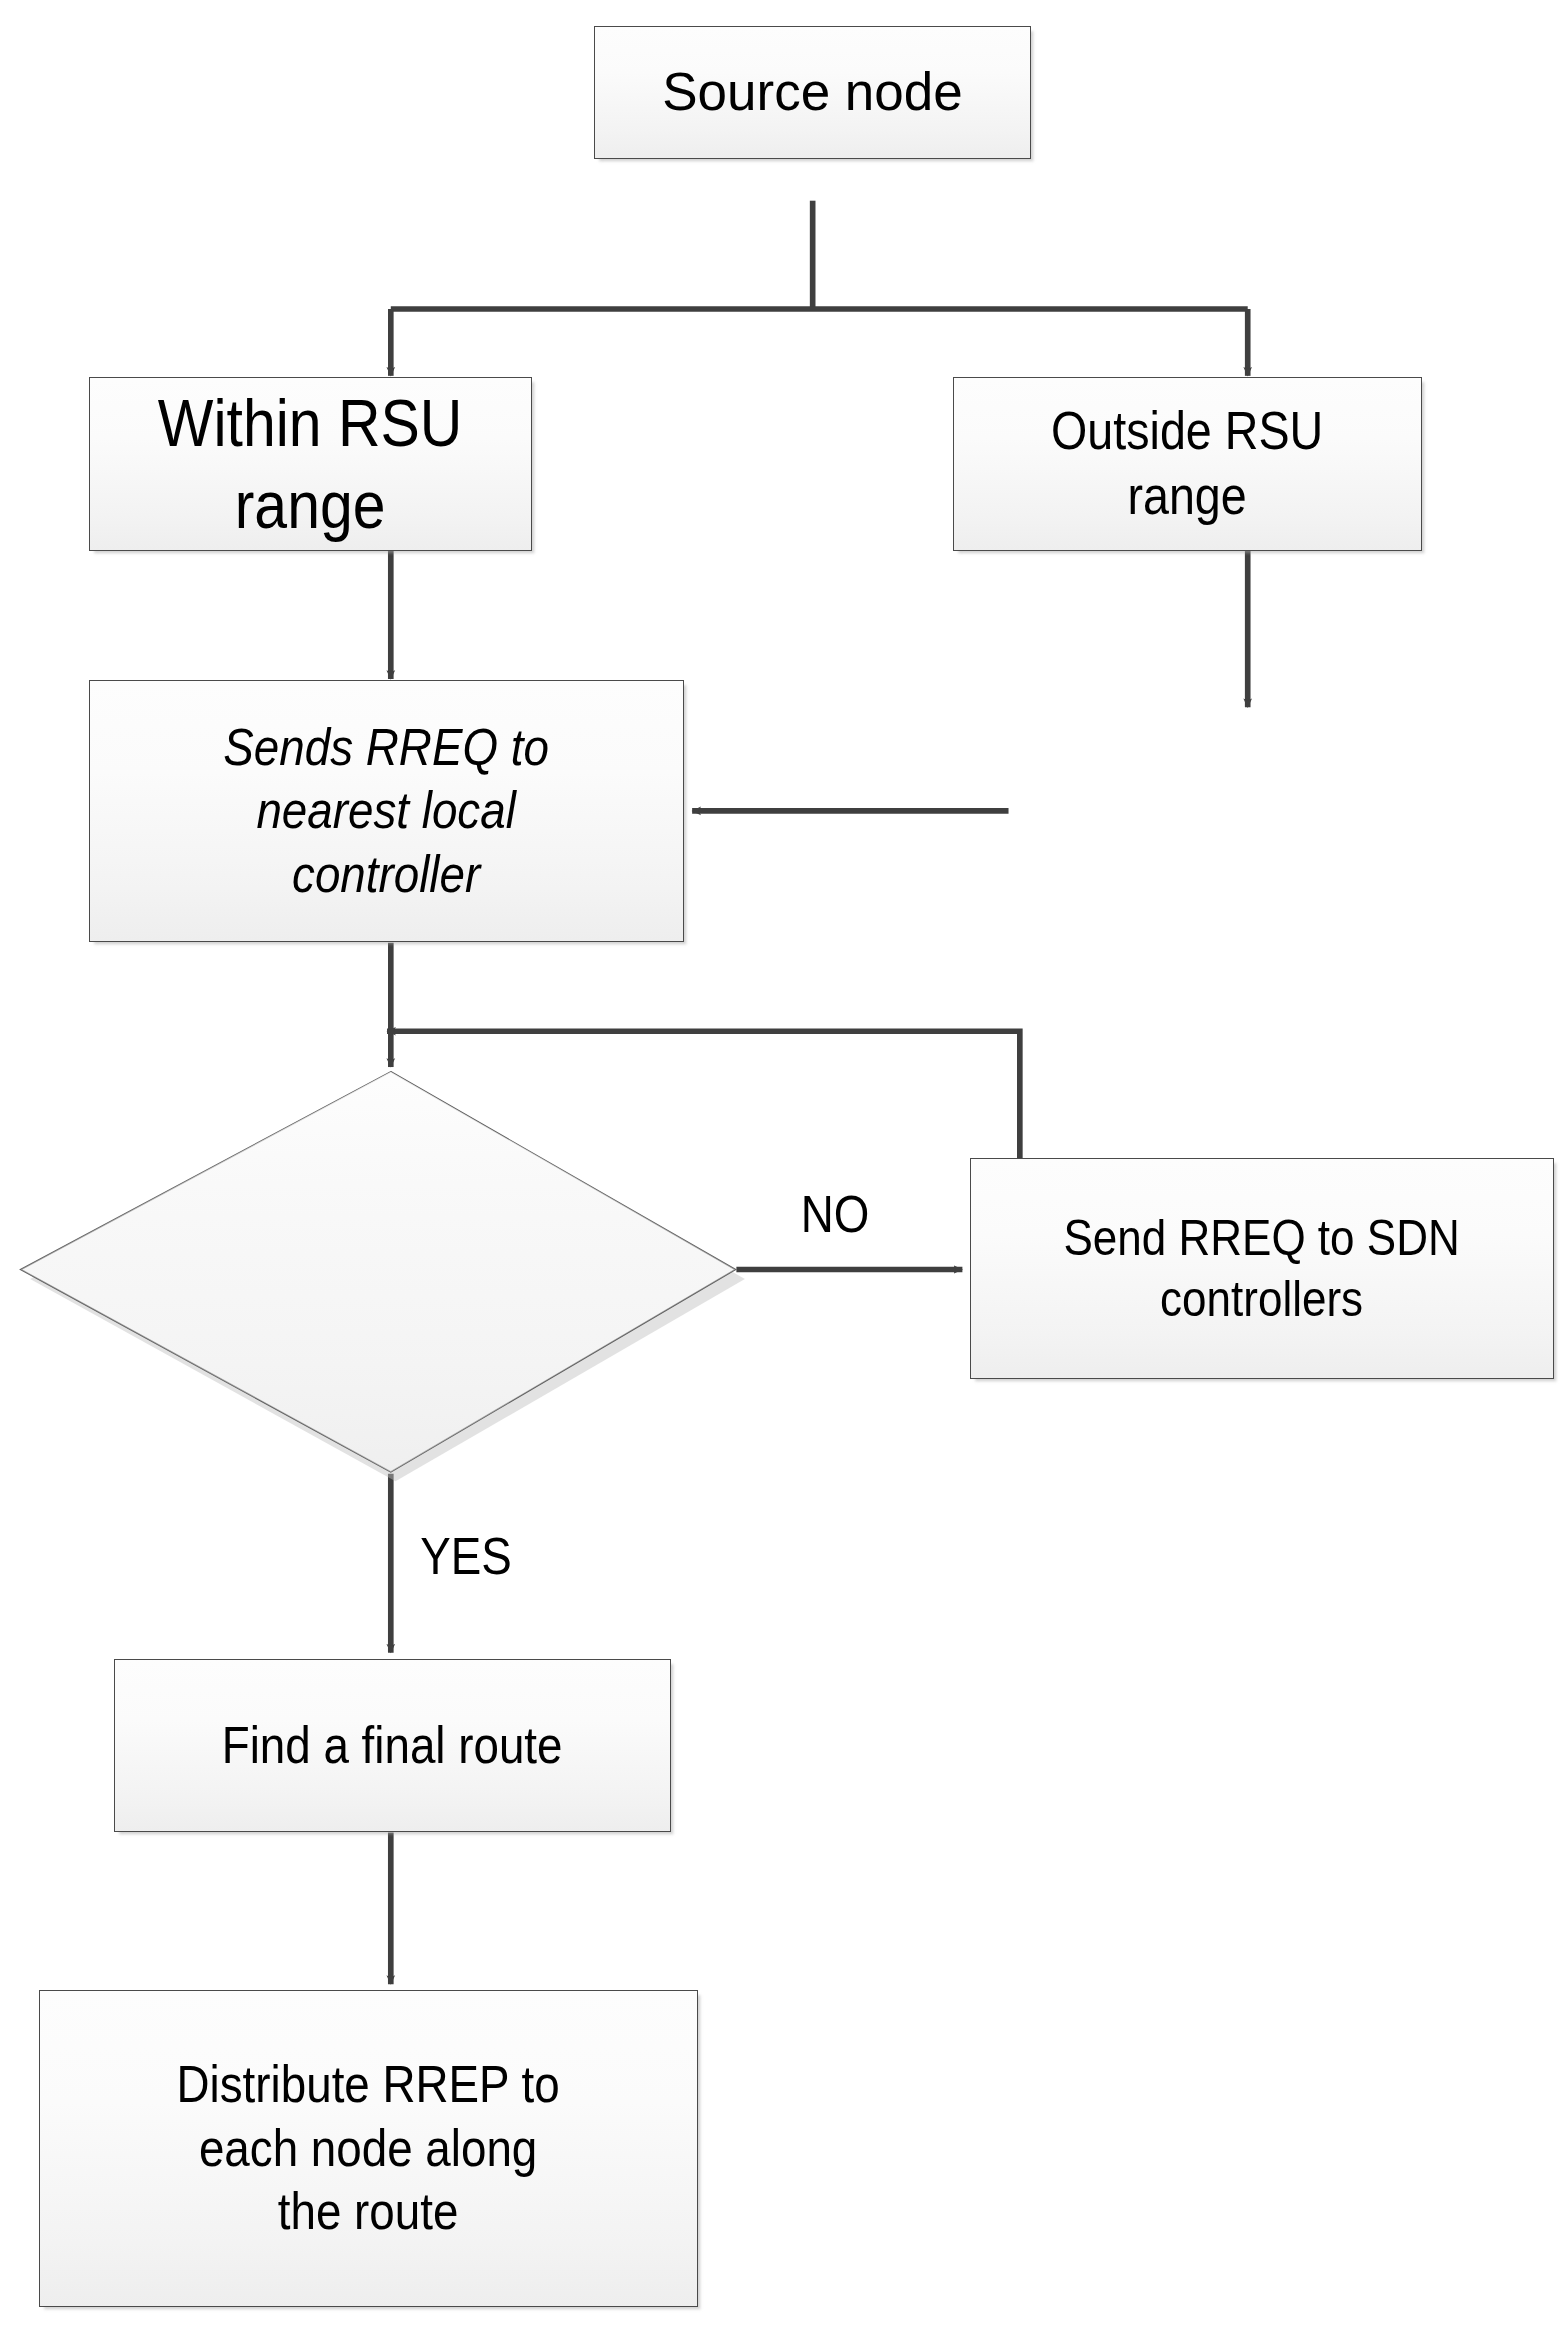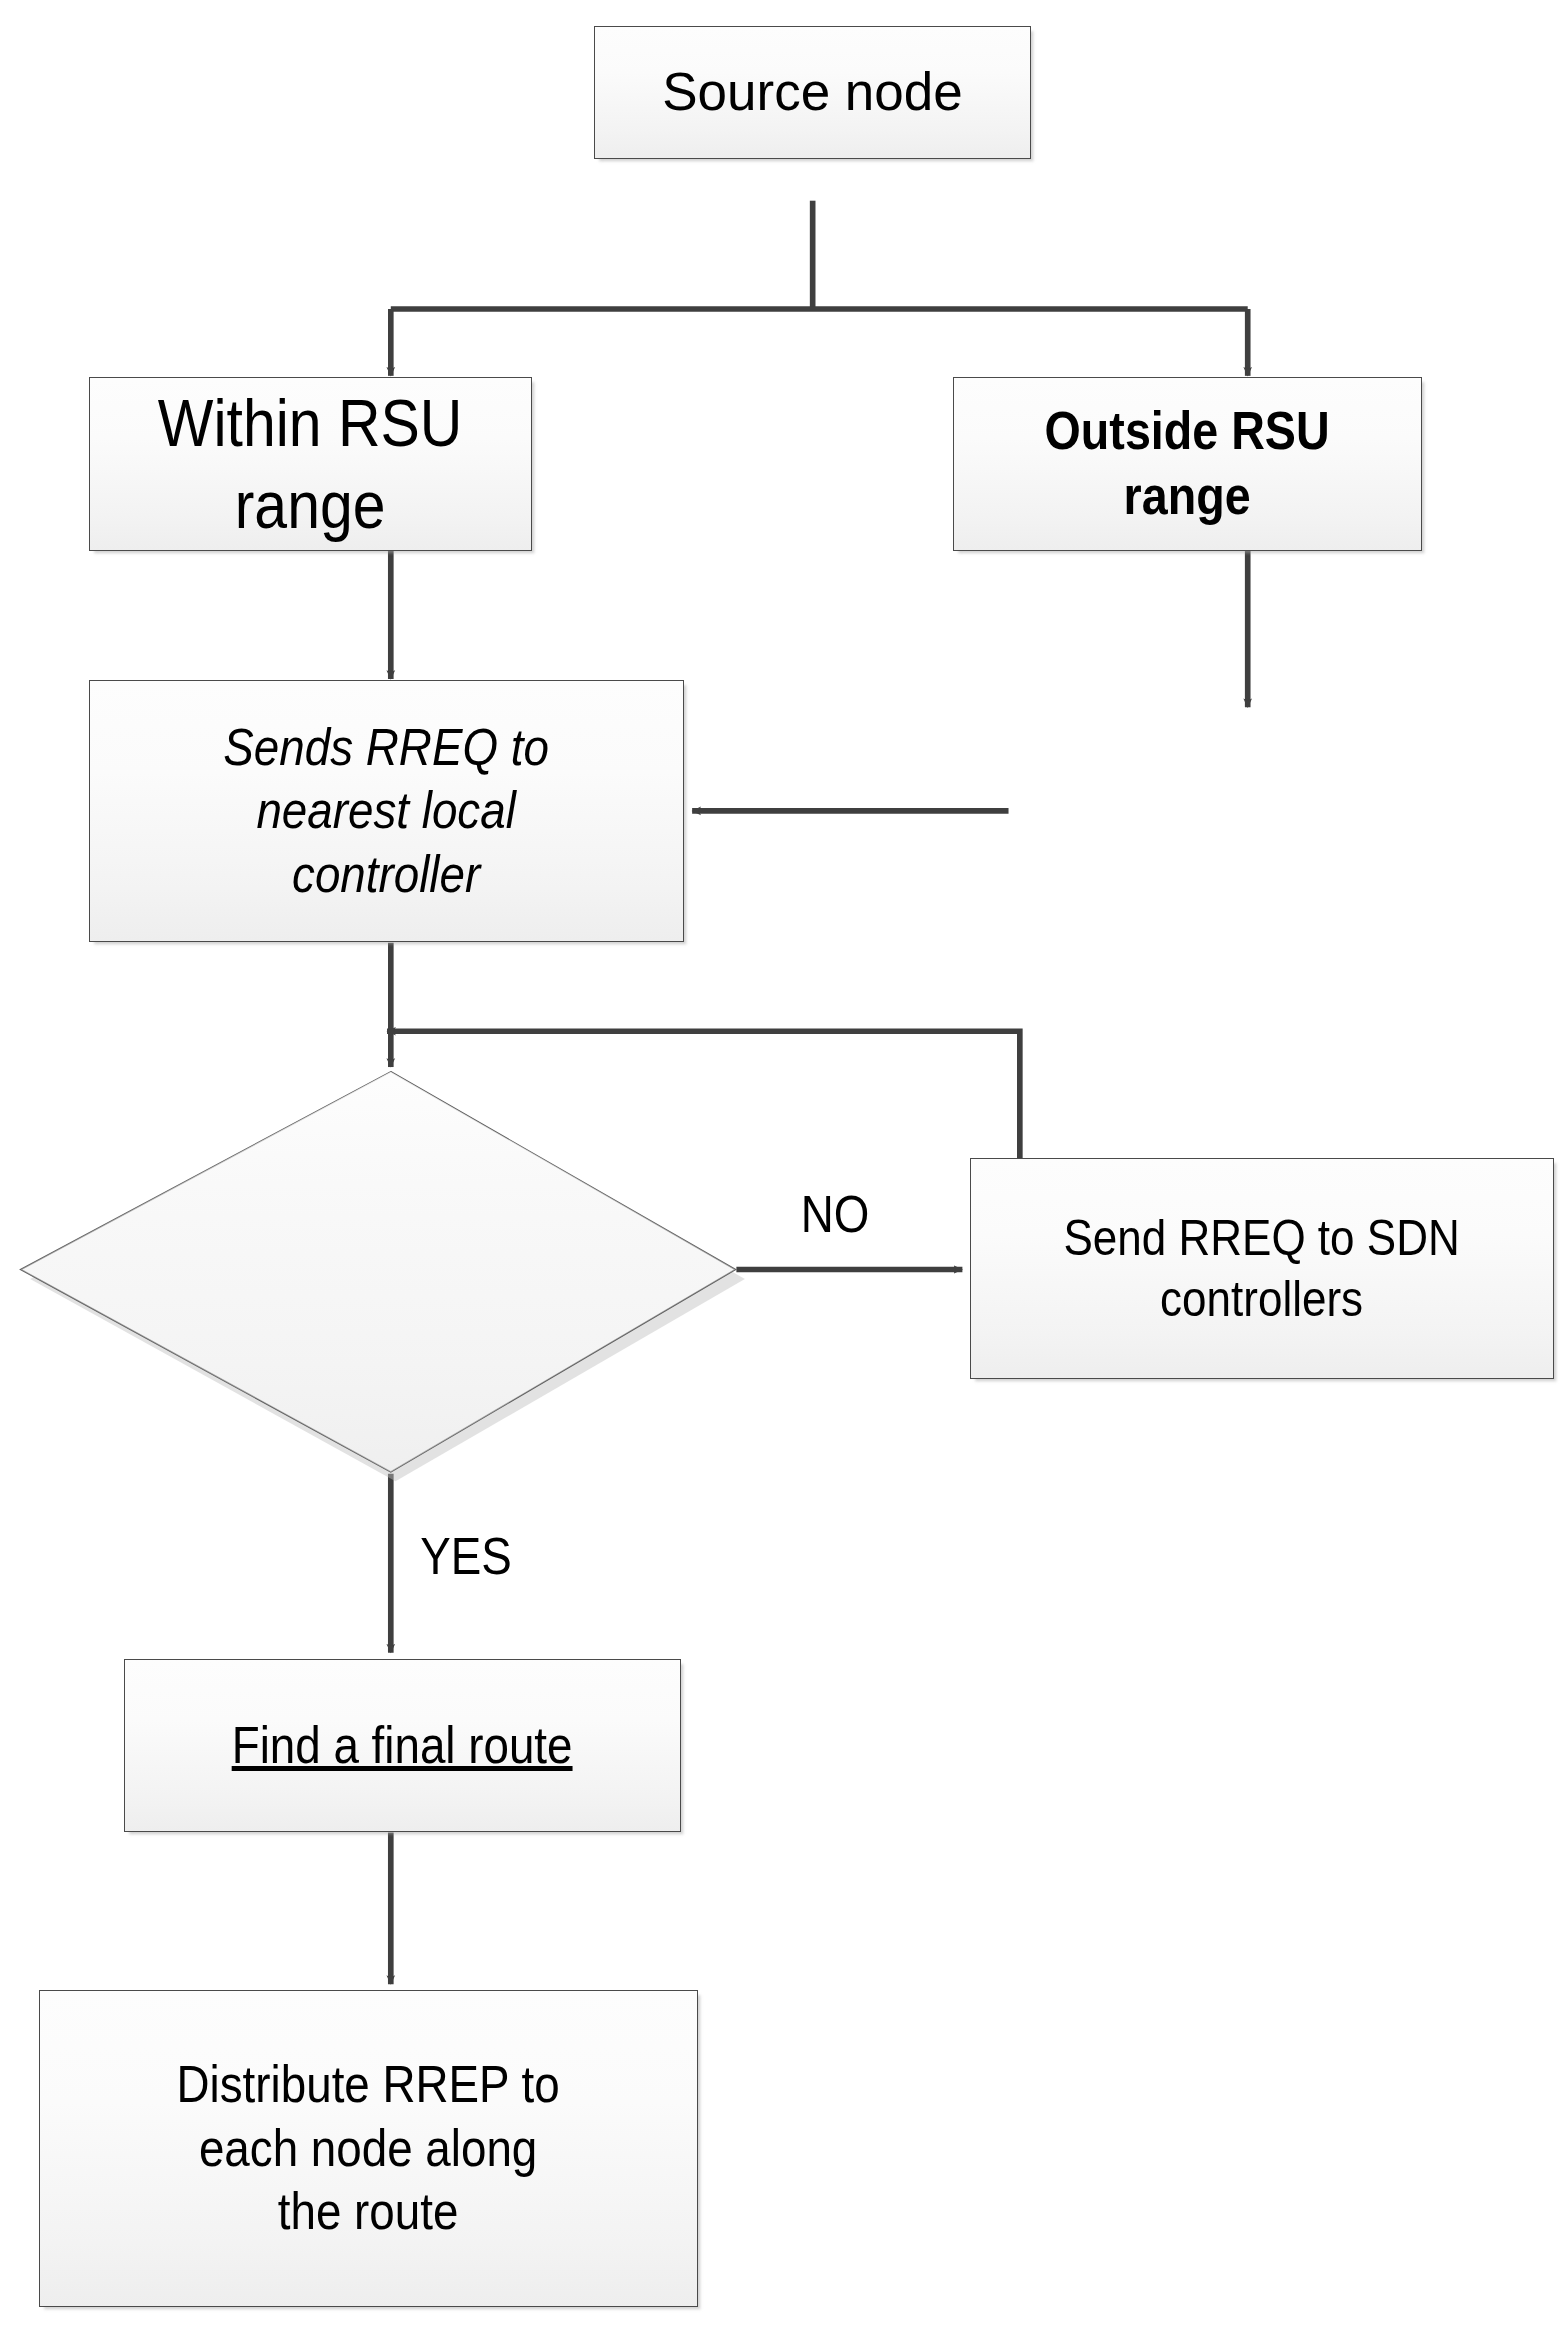--- a/index.html
+++ b/index.html
@@ -139,37 +139,37 @@
   </svg>
 
   <div class="node-box" style="left:594px; top:26px; width:437px; height:133px; font-size:53px;">
     <span class="node-label">Source node</span>
   </div>
 
   <div class="node-box" style="left:89px; top:377px; width:443px; height:174px; font-size:67px;">
     <span class="node-label cond">Within RSU range</span>
   </div>
 
-  <div class="node-box" style="left:953px; top:377px; width:469px; height:174px; font-size:53px;font-weight:bold;">
+  <div class="node-box" style="left:953px; top:377px; width:469px; height:174px; font-size:53px;">
     <span class="node-label cond">Outside RSU range</span>
   </div>
 
   <div class="node-box" style="left:89px; top:680px; width:595px; height:262px; font-size:52px;font-style:italic;">
     <span class="node-label cond">Sends RREQ to
 nearest local
 controller</span>
   </div>
 
 
   <div class="node-box" style="left:970px; top:1158px; width:584px; height:221px; font-size:50px;">
     <span class="node-label cond">Send RREQ to SDN
 controllers</span>
   </div>
 
-  <div class="node-box" style="left:124px; top:1659px; width:557px; height:173px; font-size:52px;text-decoration:underline;">
+  <div class="node-box" style="left:114px; top:1659px; width:557px; height:173px; font-size:52px;">
     <span class="node-label cond">Find a final route</span>
   </div>
 
   <div class="node-box" style="left:39px; top:1990px; width:659px; height:317px; font-size:52px;">
     <span class="node-label cond">Distribute RREP to
 each node along
 the route</span>
   </div>
 
 

